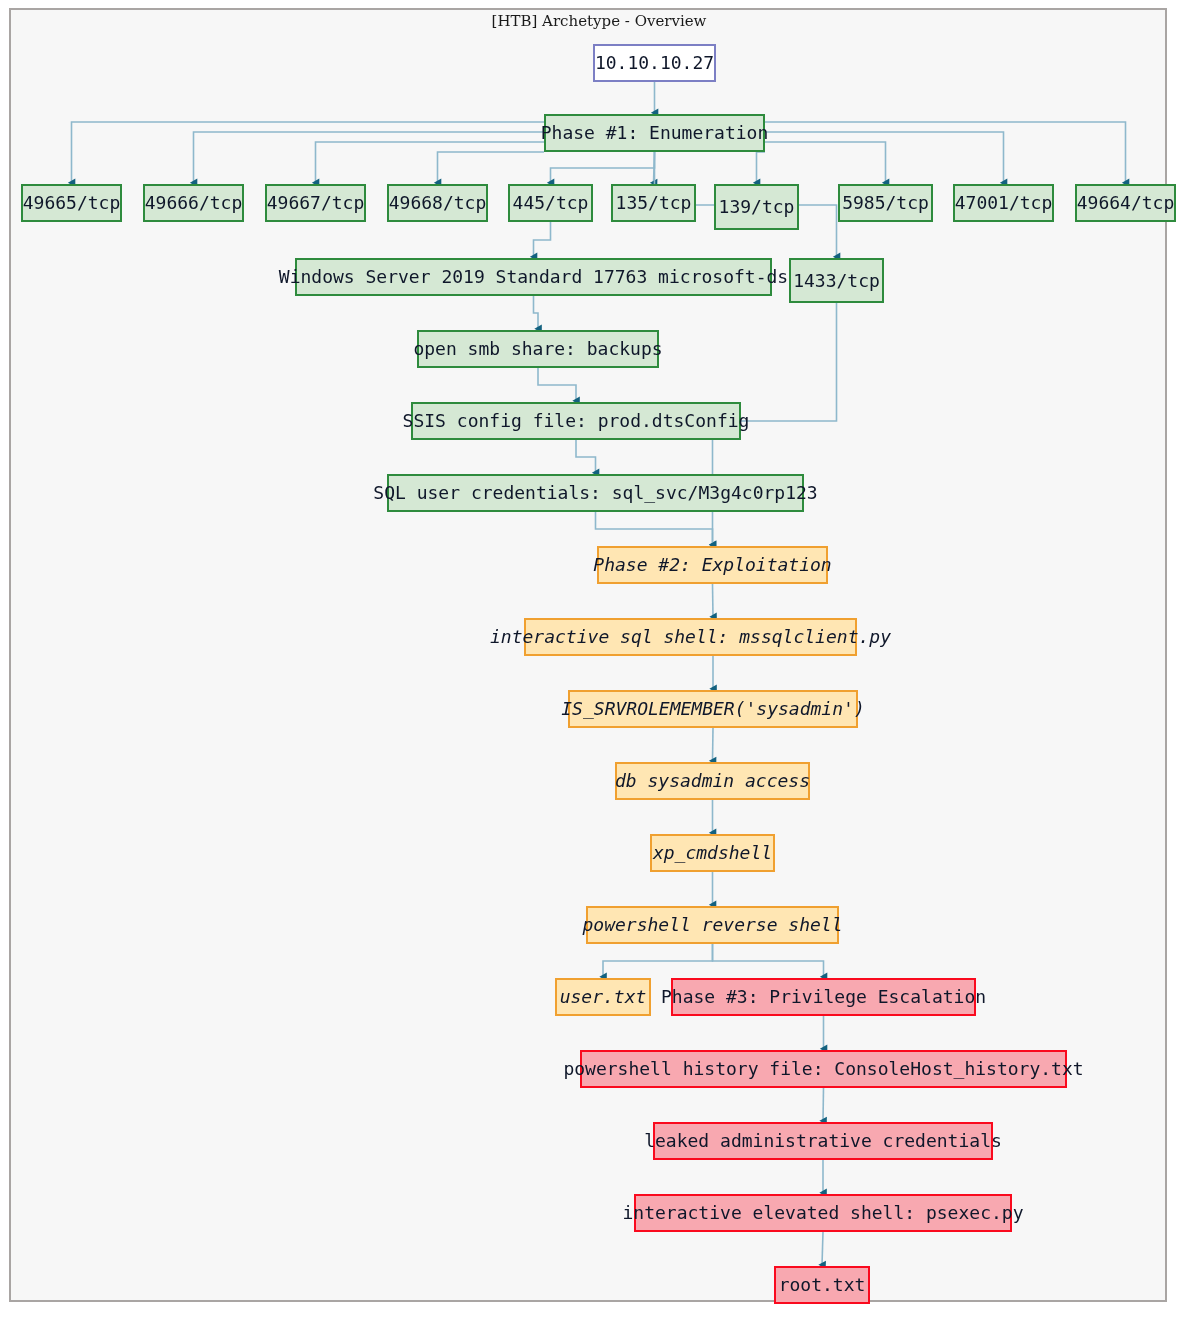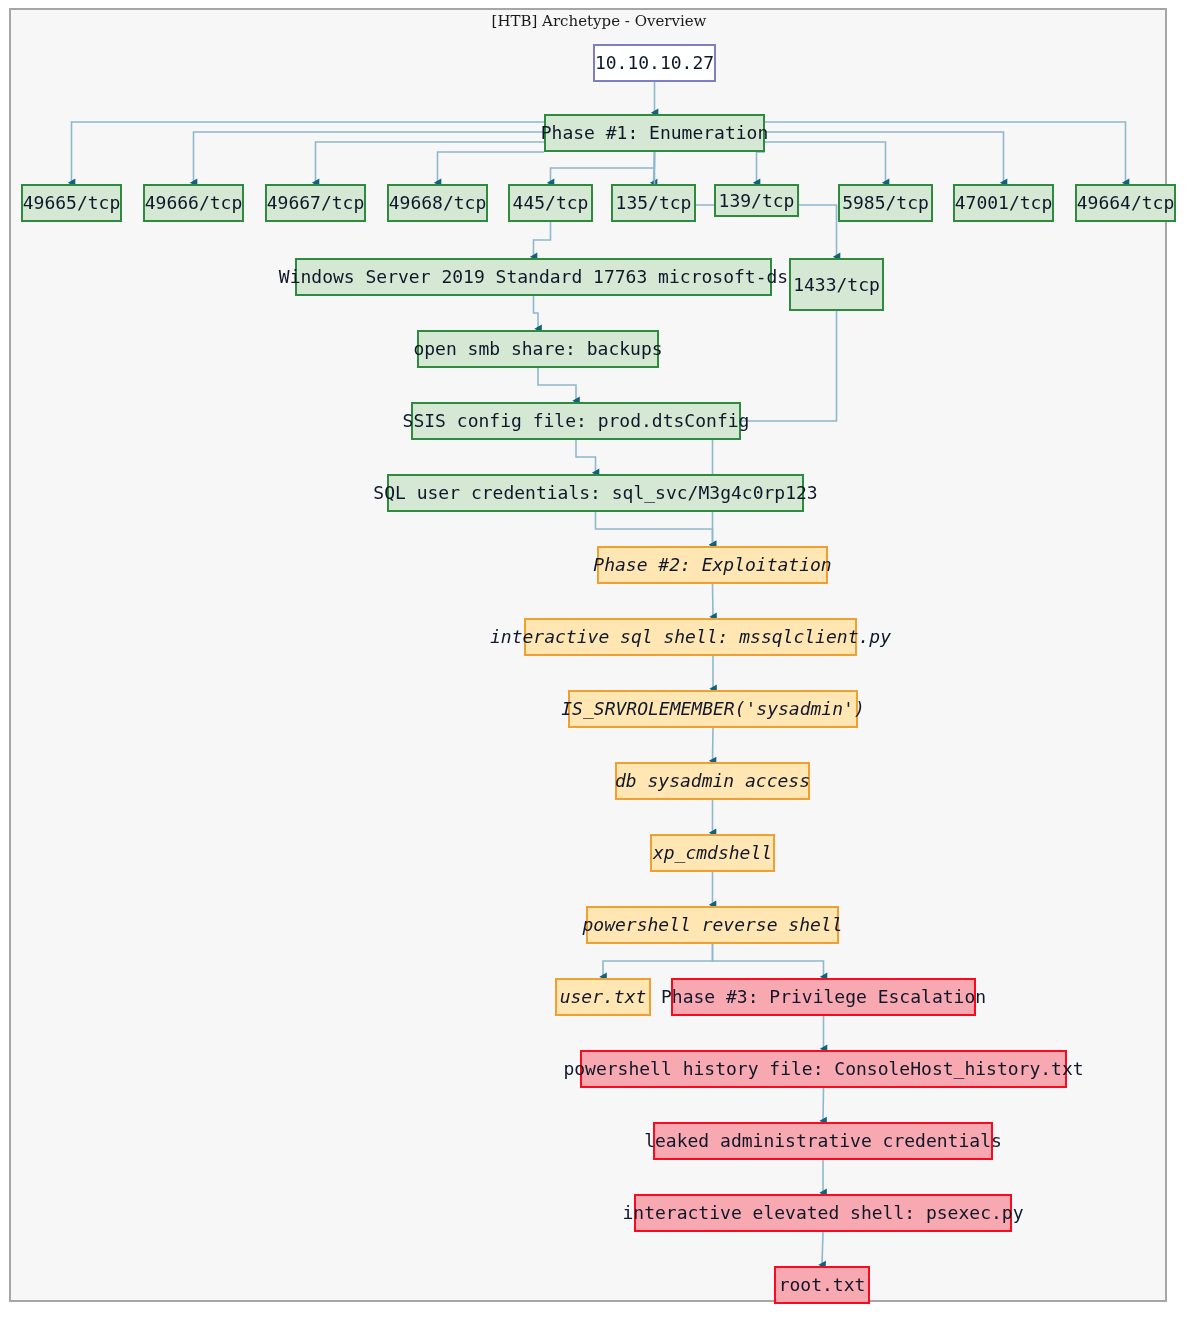--- a/index.html
+++ b/index.html
@@ -125,26 +125,26 @@
   </svg>
   <div id="node-layer">
       <div class="node root" style="left: 593px; top: 44px; width: 123px; height: 38px;"><span>10.10.10.27</span></div>
       <div class="node green" style="left: 544px; top: 114px; width: 221px; height: 38px;"><span>Phase #1: Enumeration</span></div>
       <div class="node green" style="left: 21px; top: 184px; width: 101px; height: 38px;"><span>49665/tcp</span></div>
       <div class="node green" style="left: 143px; top: 184px; width: 101px; height: 38px; text-align: right;"><span>49666/tcp</span></div>
       <div class="node green" style="left: 265px; top: 184px; width: 101px; height: 38px;"><span>49667/tcp</span></div>
       <div class="node green" style="left: 387px; top: 184px; width: 101px; height: 38px;"><span>49668/tcp</span></div>
       <div class="node green" style="left: 508px; top: 184px; width: 85px; height: 38px;"><span>445/tcp</span></div>
       <div class="node green" style="left: 611px; top: 184px; width: 85px; height: 38px;"><span>135/tcp</span></div>
-      <div class="node green" style="left: 714px; top: 184px; width: 85px; height: 33px;"><span>139/tcp</span></div>
+      <div class="node green" style="left: 714px; top: 184px; width: 85px; height: 46px;"><span>139/tcp</span></div>
       <div class="node green" style="left: 838px; top: 184px; width: 95px; height: 38px;"><span>5985/tcp</span></div>
       <div class="node green" style="left: 953px; top: 184px; width: 101px; height: 38px;"><span>47001/tcp</span></div>
       <div class="node green" style="left: 1075px; top: 184px; width: 101px; height: 38px;"><span>49664/tcp</span></div>
       <div class="node green" style="left: 295px; top: 258px; width: 477px; height: 38px;"><span>Windows Server 2019 Standard 17763 microsoft-ds</span></div>
-      <div class="node green" style="left: 789px; top: 258px; width: 95px; height: 53px;"><span>1433/tcp</span></div>
+      <div class="node green" style="left: 789px; top: 258px; width: 95px; height: 45px;"><span>1433/tcp</span></div>
       <div class="node green" style="left: 417px; top: 330px; width: 242px; height: 38px;"><span>open smb share: backups</span></div>
       <div class="node green" style="left: 411px; top: 402px; width: 330px; height: 38px;"><span>SSIS config file: prod.dtsConfig</span></div>
       <div class="node green" style="left: 387px; top: 474px; width: 417px; height: 38px;"><span>SQL user credentials: sql_svc/M3g4c0rp123</span></div>
       <div class="node orange" style="left: 597px; top: 546px; width: 231px; height: 38px;"><span>Phase #2: Exploitation</span></div>
       <div class="node orange" style="left: 524px; top: 618px; width: 333px; height: 38px;"><span>interactive sql shell: mssqlclient.py</span></div>
       <div class="node orange" style="left: 568px; top: 690px; width: 290px; height: 38px;"><span>IS_SRVROLEMEMBER('sysadmin')</span></div>
       <div class="node orange" style="left: 615px; top: 762px; width: 195px; height: 38px;"><span>db sysadmin access</span></div>
       <div class="node orange" style="left: 650px; top: 834px; width: 125px; height: 38px;"><span>xp_cmdshell</span></div>
       <div class="node orange" style="left: 586px; top: 906px; width: 253px; height: 38px;"><span>powershell reverse shell</span></div>
       <div class="node orange" style="left: 555px; top: 978px; width: 96px; height: 38px;"><span>user.txt</span></div>

